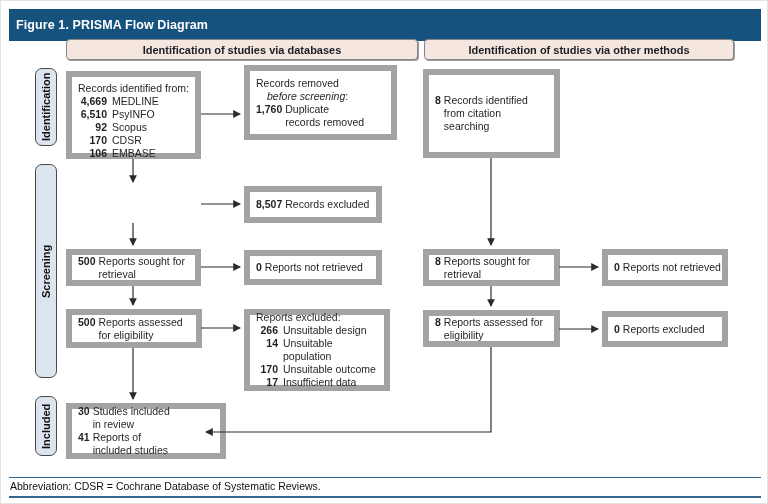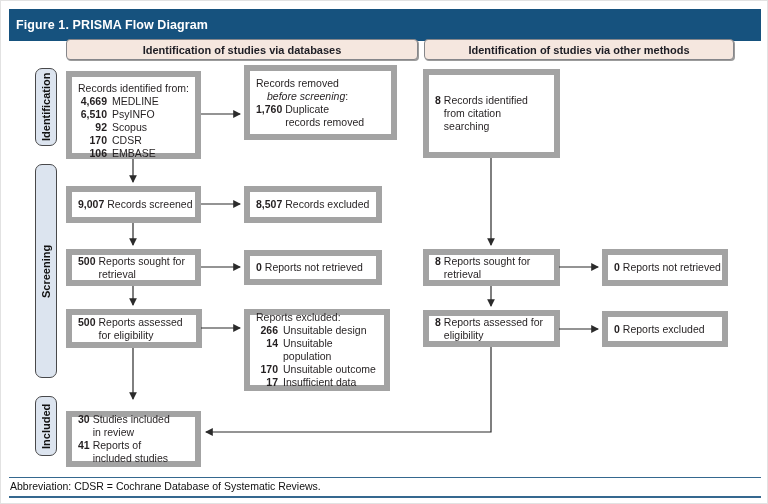--- a/index.html
+++ b/index.html
@@ -100,26 +100,20 @@
 
   <div class="fbox vc" style="left:243px; top:64px; width:153px; height:75px;">
     <div>Records removed</div>
     <div class="ind"><span class="ital">before screening</span><span>:</span></div>
     <div class="nflex">
       <b>1,760</b>
       <span><span>Duplicate</span><br><span>records removed</span></span>
     </div>
   </div>
 
-  <div class="fbox cen" style="left:65px; top:185px; width:135px; height:37px;">
-    <div class="nflex nowrap">
-        <b>9,007</b>
-        <span>Records screened</span>
-      </div>
-  </div>
 
   <div class="fbox cen" style="left:243px; top:185px; width:138px; height:37px;">
     <div class="nflex nowrap">
         <b>8,507</b>
         <span>Records excluded</span>
       </div>
   </div>
 
   <div class="fbox vc" style="left:65px; top:248px; width:135px; height:37px;">
     <div class="nflex">
@@ -155,21 +149,21 @@
     <div class="nrow">
         <span class="gn2">170</span>
         <span>Unsuitable outcome</span>
       </div>
     <div class="nrow">
         <span class="gn2">17</span>
         <span>Insufficient data</span>
       </div>
   </div>
 
-  <div class="fbox vc" style="left:65px; top:402px; width:135px; height:56px;margin-top:8px;">
+  <div class="fbox vc" style="left:65px; top:402px; width:160px; height:56px;">
     <div class="nflex">
         <b>30</b>
         <span class="w80">Studies included in review</span>
       </div>
     <div class="nflex">
         <b>41</b>
         <span class="w80">Reports of included studies</span>
       </div>
   </div>
 

